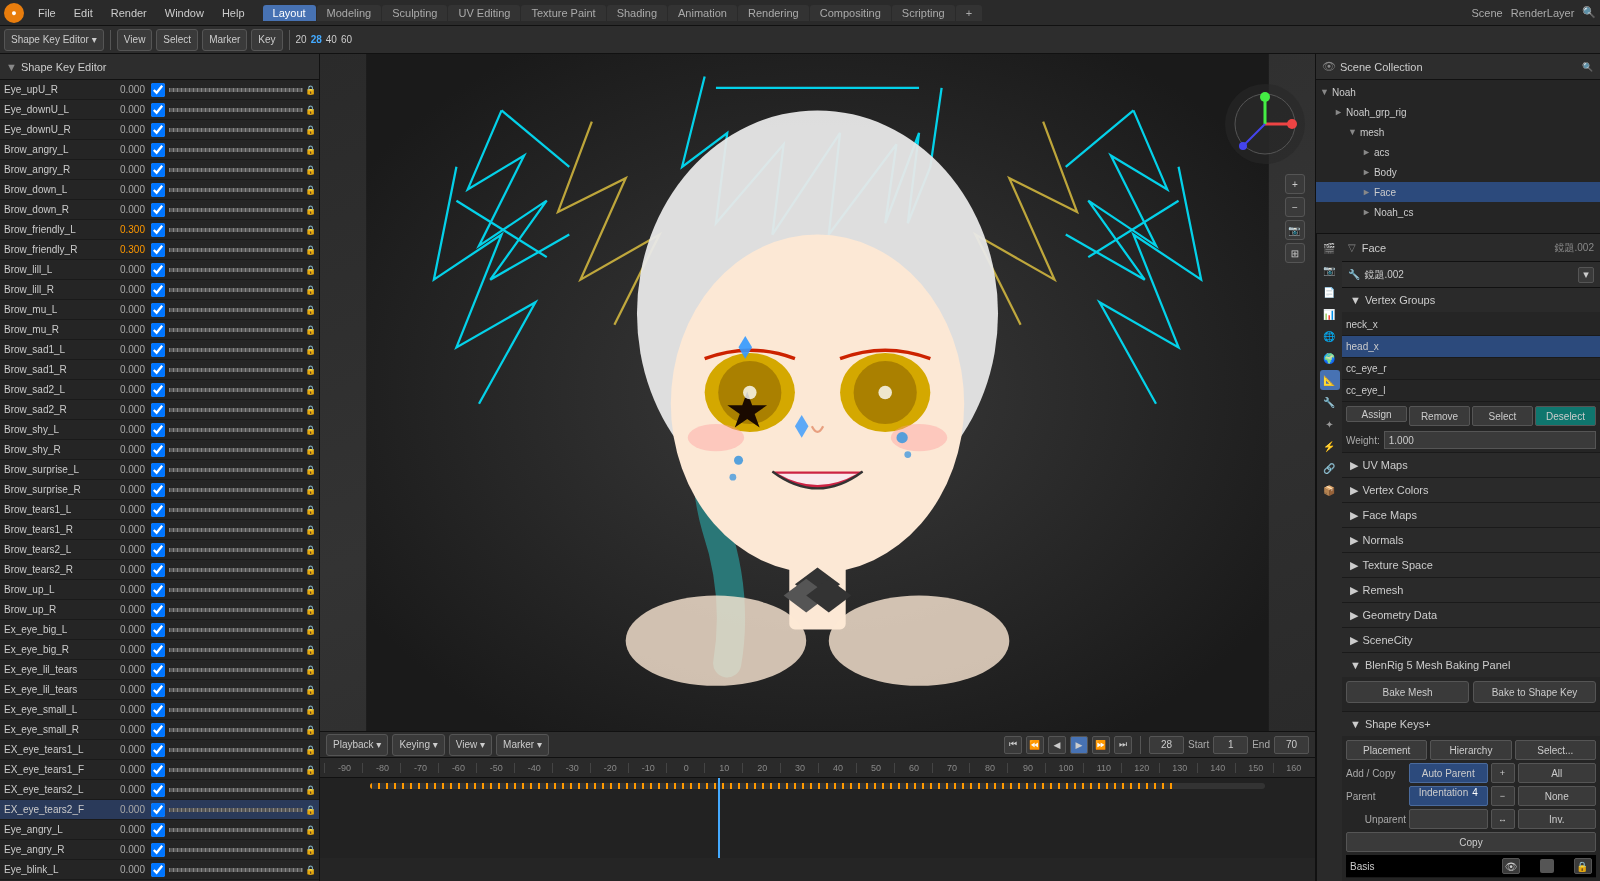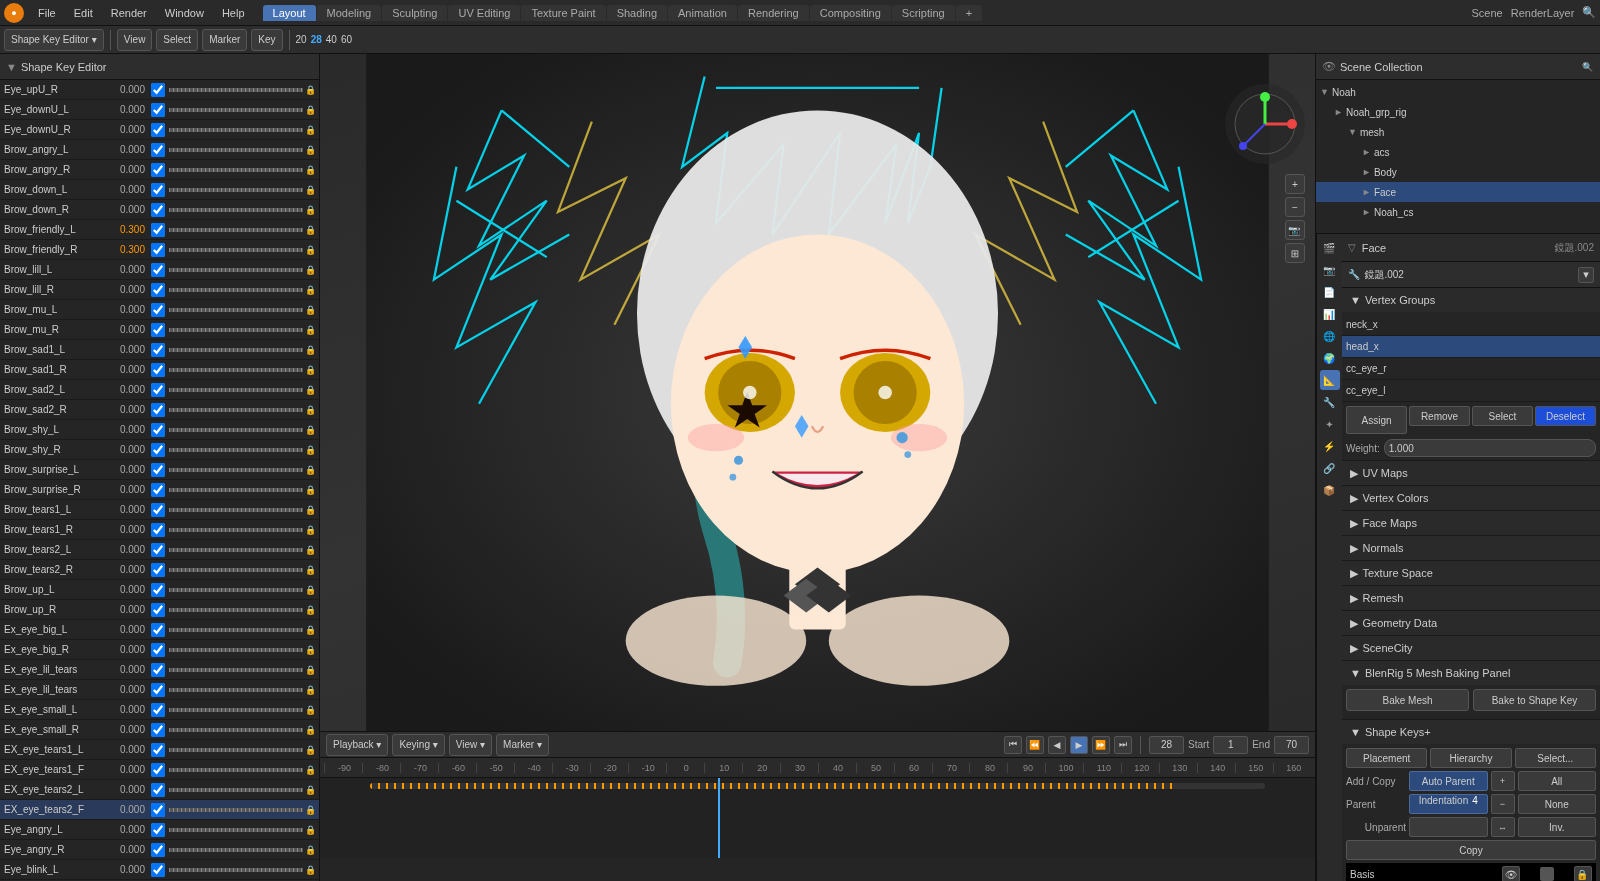--- a/index.html
+++ b/index.html
@@ -984,29 +984,29 @@
             <span style="margin-right:4px;">▼</span>
             <span>Vertex Groups</span>
           </div>
           <div style="padding:2px 0;" id="vertex-groups-list">
               <div class="vertex-group-item">neck_x</div>
               <div class="vertex-group-item selected">head_x</div>
               <div class="vertex-group-item">cc_eye_r</div>
               <div class="vertex-group-item">cc_eye_l</div>
             </div>
           <div style="display:flex;gap:2px;padding:2px 4px;">
-            <div style="flex:1;height:28px;background:#3a3a3a;border:1px solid #555;border-radius:2px;display:flex;align-items:center;justify-content:center;font-size:10px;color:#ccc;cursor:pointer;">Assign</div>
+            <div style="flex:1;height:16px;background:#3a3a3a;border:1px solid #555;border-radius:2px;display:flex;align-items:center;justify-content:center;font-size:10px;color:#ccc;cursor:pointer;">Assign</div>
             <div style="flex:1;height:20px;background:#3a3a3a;border:1px solid #555;border-radius:2px;display:flex;align-items:center;justify-content:center;font-size:10px;color:#ccc;cursor:pointer;">Remove</div>
             <div style="flex:1;height:20px;background:#3a3a3a;border:1px solid #555;border-radius:2px;display:flex;align-items:center;justify-content:center;font-size:10px;color:#ccc;cursor:pointer;">Select</div>
-            <div style="flex:1;height:20px;background:#1d4ed8;border:1px solid #555;border-radius:2px;display:flex;align-items:center;justify-content:center;font-size:10px;color:#ccc;cursor:pointer;">Deselect</div>
+            <div style="flex:1;height:20px;background:#0f766e;border:1px solid #555;border-radius:2px;display:flex;align-items:center;justify-content:center;font-size:10px;color:#ccc;cursor:pointer;">Deselect</div>
           </div>
           <div style="padding:2px 4px;">
             <div style="display:flex;align-items:center;height:20px;gap:4px;">
               <span style="font-size:10px;color:#aaa;">Weight:</span>
-              <div style="flex:1;height:18px;background:#3a3a3a;border:1px solid #555;border-radius:8px;display:flex;align-items:center;padding:0 4px;font-size:10px;color:#ccc;">1.000</div>
+              <div style="flex:1;height:18px;background:#3a3a3a;border:1px solid #555;border-radius:0;display:flex;align-items:center;padding:0 4px;font-size:10px;color:#ccc;">1.000</div>
             </div>
           </div>
         </div>
 
         <div class="props-section">
           <div class="props-section-header">
             <span style="margin-right:4px;">▶</span>
             <span>UV Maps</span>
           </div>
         </div>

